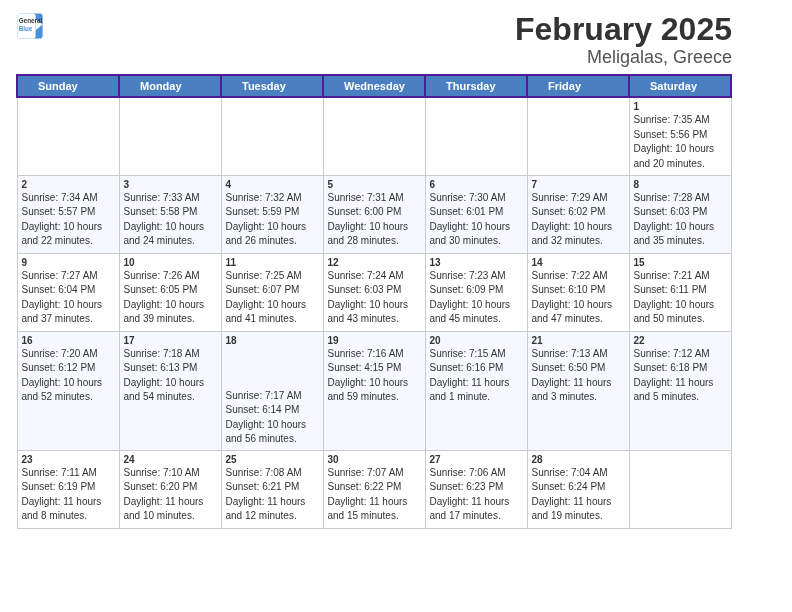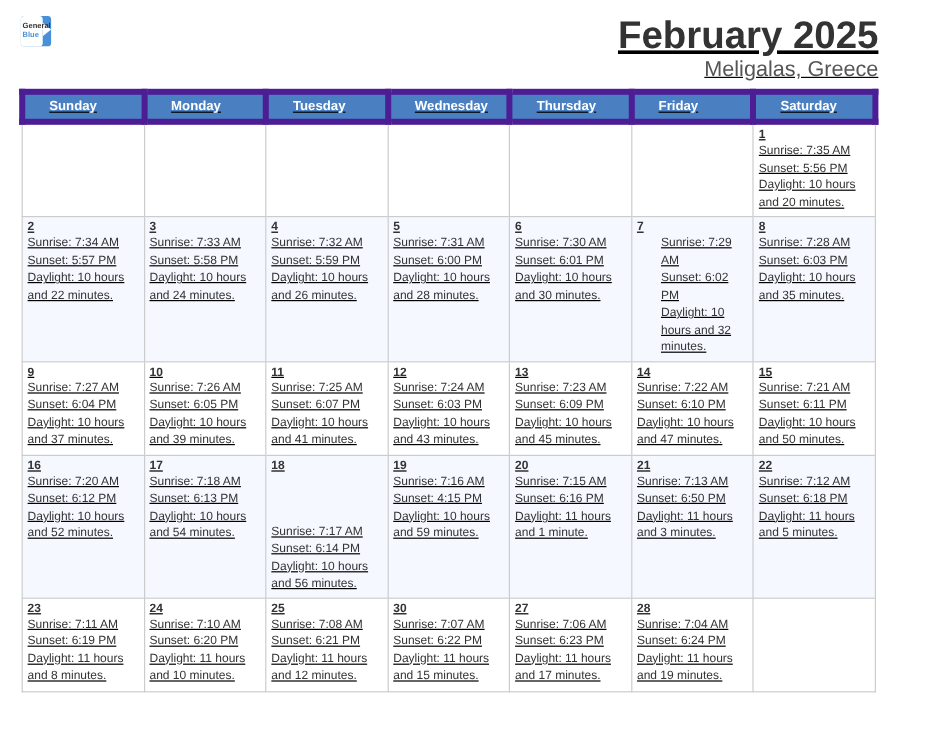--- a/index.html
+++ b/index.html
@@ -6,21 +6,20 @@
     body {
       font-family: Arial, sans-serif;
       background: #fff;
       width: 792px;
       height: 612px;
       overflow: hidden;
     }
     .container {
       width: 748px;
       padding: 12px 16px 8px 16px;
-      text-decoration: underline;
     }
     .header {
       display: flex;
       justify-content: space-between;
       align-items: flex-start;
       margin-bottom: 6px;
     }
     .logo {
       display: flex;
       align-items: center;
@@ -48,21 +47,21 @@
       border-collapse: collapse;
       table-layout: fixed;
     }
     th {
       background-color: #4a7fc1;
       color: #fff;
       font-size: 11px;
       font-weight: bold;
       padding: 4px 20px;
       text-align: left;
-      border: 5px solid #4c1d95;
+      border: 2px solid #4c1d95;
     }
     td {
       border: 1px solid #ccc;
       vertical-align: top;
       padding: 3px 4px;
       font-size: 8.5px;
       color: #333;
       height: 78px;
       width: 113px;
     }
@@ -161,21 +160,21 @@
 Daylight: 10 hours and 28 minutes.</div>
           </td>
           <td>
             <span class="day-num">6</span>
             <div class="day-info" style="white-space: pre-line;">Sunrise: 7:30 AM
 Sunset: 6:01 PM
 Daylight: 10 hours and 30 minutes.</div>
           </td>
           <td>
             <span class="day-num">7</span>
-            <div class="day-info" style="white-space: pre-line; margin-left: 20px;">Sunrise: 7:29 AM
+            <div class="day-info" style="white-space: pre-line;">Sunrise: 7:29 AM
 Sunset: 6:02 PM
 Daylight: 10 hours and 32 minutes.</div>
           </td>
           <td>
             <span class="day-num">8</span>
             <div class="day-info" style="white-space: pre-line;">Sunrise: 7:28 AM
 Sunset: 6:03 PM
 Daylight: 10 hours and 35 minutes.</div>
           </td>
         </tr>

